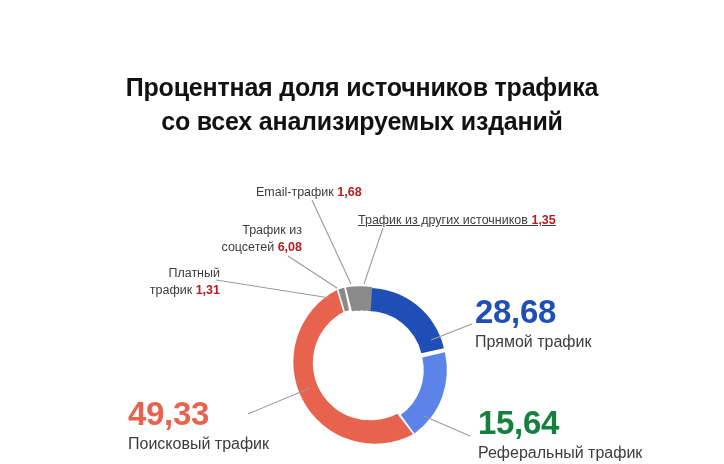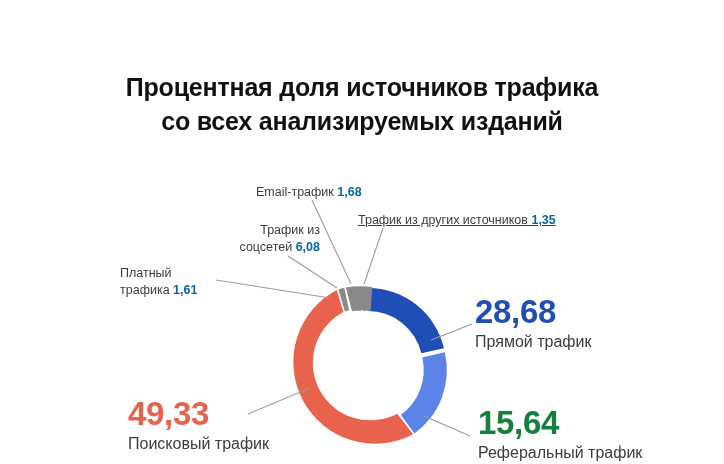--- a/index.html
+++ b/index.html
@@ -46,21 +46,21 @@
   
   .callout {
     position: absolute;
     font-size: 12.5px;
     color: #3c3c3c;
     line-height: 1.33;
     white-space: nowrap;
   }
   .callout .val {
     font-weight: bold;
-    color: #0369a1;
+    color: #b91c1c;
   }
   .callout.two-line {
     white-space: normal;
     line-height: 1.33;
   }
 
   
   .bigcallout {
     position: absolute;
     white-space: nowrap;
@@ -75,22 +75,22 @@
   .bigcallout .big-lab {
     display: block;
     font-size: 16px;
     color: #3c3c3c;
     margin-top: 3px;
   }
 
   
   #cal-email      { left: 256px; top: 136px; }
   #cal-other      { left: 358px; top: 164px; text-decoration: underline; }
-  #cal-social     { left: 206px; top: 174px; text-align: right; width: 114px; }
-  #cal-paid       { left: 120px; top: 217px; width: 100px; }
+  #cal-social     { left: 188px; top: 174px; text-align: right; width: 114px; }
+  #cal-paid       { left: 120px; top: 217px; text-align: right; width: 100px; }
 
   #cal-direct     { left: 475px; top: 247px; }
   #cal-referral   { left: 478px; top: 358px; }
   #cal-search     { left: 128px; top: 349px; }
 </style>
 </head>
 <body>
 
 <div id="stage">
 
@@ -173,22 +173,22 @@
     <div>Трафик из</div>
     <div>
       <span>соцсетей</span>
       <span class="val">6,08</span>
     </div>
   </div>
 
   <div class="callout two-line" id="cal-paid">
     <div>Платный</div>
     <div>
-      <span>трафика</span>
-      <span class="val">1,61</span>
+      <span>трафик</span>
+      <span class="val">1,31</span>
     </div>
   </div>
 
   <div class="bigcallout" id="cal-direct">
     <span class="big-num" style="color:#1F4FB6">28,68</span>
     <span class="big-lab">Прямой трафик</span>
   </div>
 
   <div class="bigcallout" id="cal-referral">
     <span class="big-num" style="color:#15803d">15,64</span>

